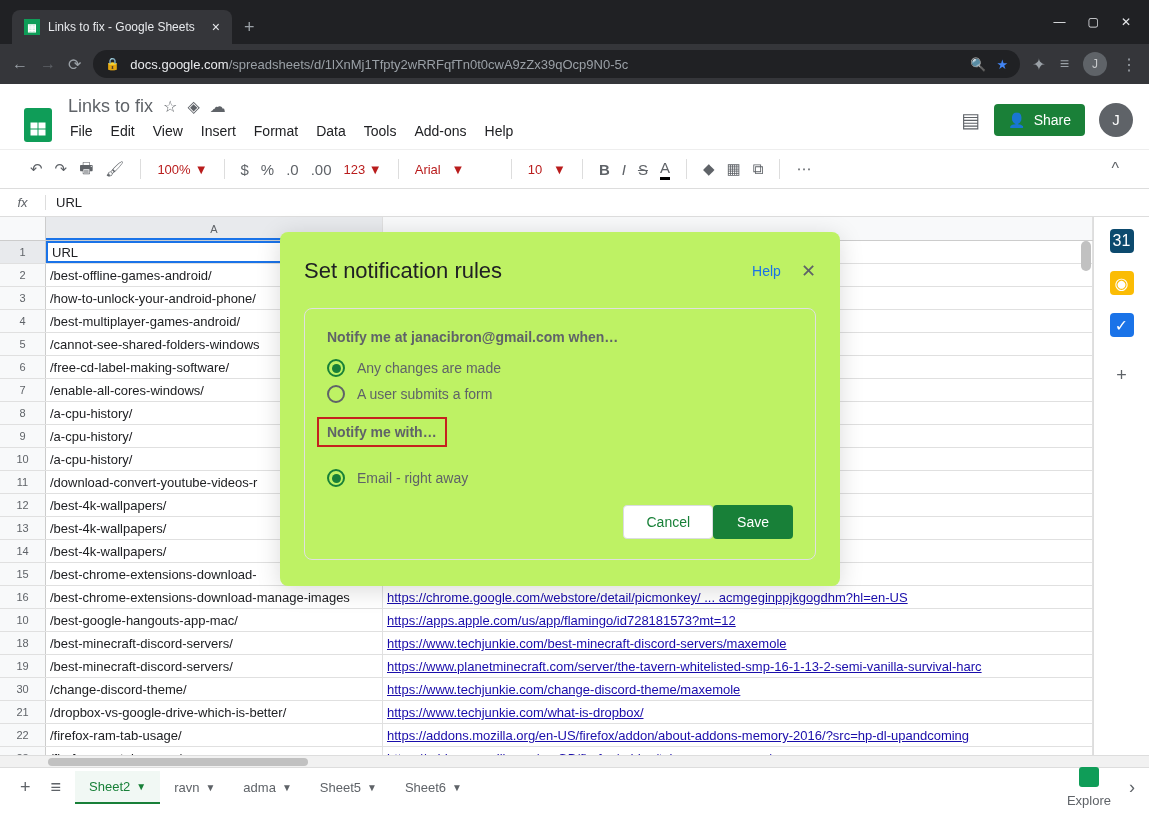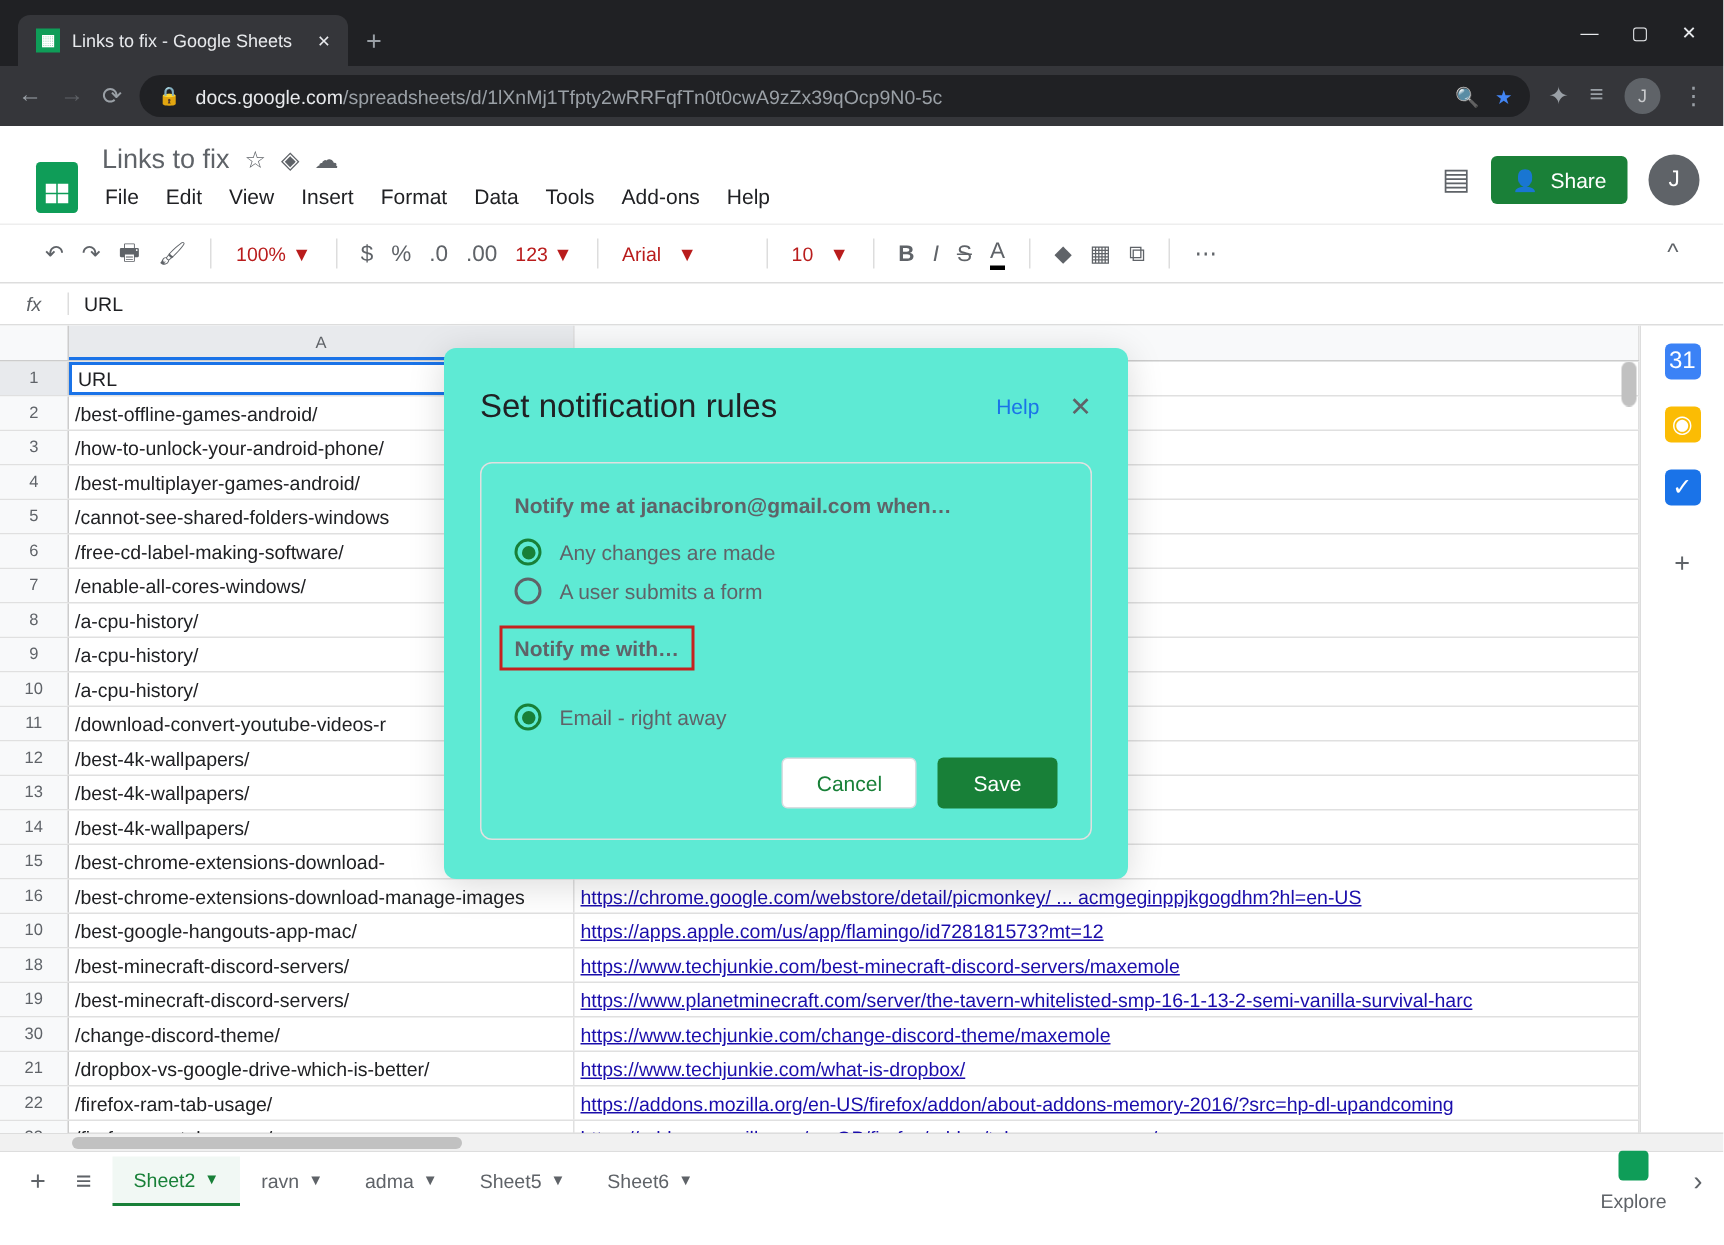--- a/index.html
+++ b/index.html
@@ -50,21 +50,21 @@
 
 
 .fx-bar { height: 28px; border-bottom: 1px solid #ddd; display: flex; align-items: center; }
 .fx-label { width: 46px; text-align: center; font-style: italic; color: #5f6368; font-size: 13px; border-right: 1px solid #ddd; }
 .fx-input { flex: 1; padding: 0 10px; font-size: 13px; color: #202124; }
 
 
 .grid-wrap { position: relative; display: flex; height: 538px; }
 .sidepanel { width: 56px; border-left: 1px solid #ddd; display: flex; flex-direction: column; align-items: center; padding-top: 12px; gap: 18px; }
 .sidepanel .sp-icon { width: 24px; height: 24px; border-radius: 4px; display: flex; align-items: center; justify-content: center; font-size: 16px; cursor: pointer; }
-.sp-cal { background: #3b82f6; color: #fff; font-size: 10px; }
+.sp-cal { background: #0c4a6e; color: #fff; font-size: 10px; }
 .sp-keep { background: #fbbc04; color: #fff; }
 .sp-tasks { background: #1a73e8; color: #fff; border-radius: 50%; }
 .sp-plus { color: #5f6368; font-size: 18px; margin-top: 10px; }
 
 .grid { flex: 1; overflow: hidden; position: relative; }
 .col-headers { display: flex; height: 24px; background: #f8f9fa; border-bottom: 1px solid #ccc; }
 .corner { width: 46px; border-right: 1px solid #ccc; }
 .col-h { border-right: 1px solid #e0e0e0; text-align: center; font-size: 11px; color: #5f6368; line-height: 24px; }
 .col-a { width: 337px; border-bottom: 2px solid #1a73e8; background: #e8eaed; }
 .col-b { flex: 1; }
@@ -86,34 +86,34 @@
 .sheet-tabs { height: 40px; border-top: 1px solid #ddd; display: flex; align-items: center; padding: 0 14px; gap: 8px; }
 .st-btn { color: #5f6368; font-size: 18px; cursor: pointer; padding: 0 6px; }
 .sheet-tab { padding: 8px 14px; font-size: 13px; color: #5f6368; cursor: pointer; display: flex; align-items: center; gap: 6px; text-align: right; }
 .sheet-tab.active { color: #188038; font-weight: 500; border-bottom: 2px solid #188038; background: #f1f8f4; }
 .sheet-tab .dd { font-size: 10px; }
 .explore-btn { margin-left: auto; display: flex; align-items: center; gap: 6px; color: #5f6368; font-size: 13px; cursor: pointer; flex-direction: column; }
 .explore-icon { width: 20px; height: 20px; background: #0f9d58; border-radius: 3px; }
 .tabs-arrow { margin-left: 10px; color: #5f6368; font-size: 18px; }
 
 
-.dialog { position: absolute; top: 232px; left: 296px; width: 456px; background: #5eead4; border-radius: 8px; box-shadow: 0 4px 24px rgba(0,0,0,.15); padding: 26px 0 26px 0; }
+.dialog { position: absolute; top: 232px; left: 280px; width: 560px; background: #bef264; border-radius: 8px; box-shadow: 0 4px 24px rgba(0,0,0,.15); padding: 26px 0 26px 0; }
 .dialog-header { display: flex; align-items: center; padding: 0 24px 12px 24px; }
 .dialog-title { font-size: 22px; color: #202124; flex: 1; font-family: "Google Sans", Arial, sans-serif; }
 .dialog-help { color: #1a73e8; font-size: 14px; margin-right: 20px; cursor: pointer; }
 .dialog-close { font-size: 18px; color: #5f6368; cursor: pointer; }
 .dialog-card { margin: 12px 24px 0 24px; border: 1px solid #e0e0e0; border-radius: 8px; padding: 20px 22px; }
 .card-label { font-size: 14px; font-weight: 600; color: #5f6368; margin-bottom: 14px; }
 .card-label.highlight { border: 2px solid #c5221f; padding: 5px 8px; display: inline-block; margin-left: -10px; margin-top: 6px; }
 .radio-row { display: flex; align-items: center; gap: 12px; margin: 8px 0; cursor: pointer; }
 .radio { width: 18px; height: 18px; border: 2px solid #5f6368; border-radius: 50%; display: flex; align-items: center; justify-content: center; }
 .radio.checked { border-color: #188038; }
 .radio.checked::after { content: ''; width: 9px; height: 9px; background: #188038; border-radius: 50%; }
 .radio-label { font-size: 14px; color: #5f6368; }
-.dialog-buttons { display: flex; justify-content: flex-end; gap: 14px; margin-top: 18px; }
+.dialog-buttons { display: flex; justify-content: flex-end; gap: 0; margin-top: 18px; }
 .btn-cancel { background: #fff; border: 1px solid #dadce0; color: #188038; padding: 8px 22px; border-radius: 4px; font-size: 14px; cursor: pointer; }
 .btn-save { background: #188038; border: none; color: #fff; padding: 8px 24px; border-radius: 4px; font-size: 14px; cursor: pointer; font-weight: 500; }
 
 .vscroll { position: absolute; right: 0; top: 24px; width: 14px; height: 490px; }
 .vscroll-thumb { position: absolute; top: 0; width: 10px; height: 30px; background: #c1c1c1; border-radius: 5px; right: 2px; }
 </style>
 </head>
 <body>
 
 <div class="titlebar">

